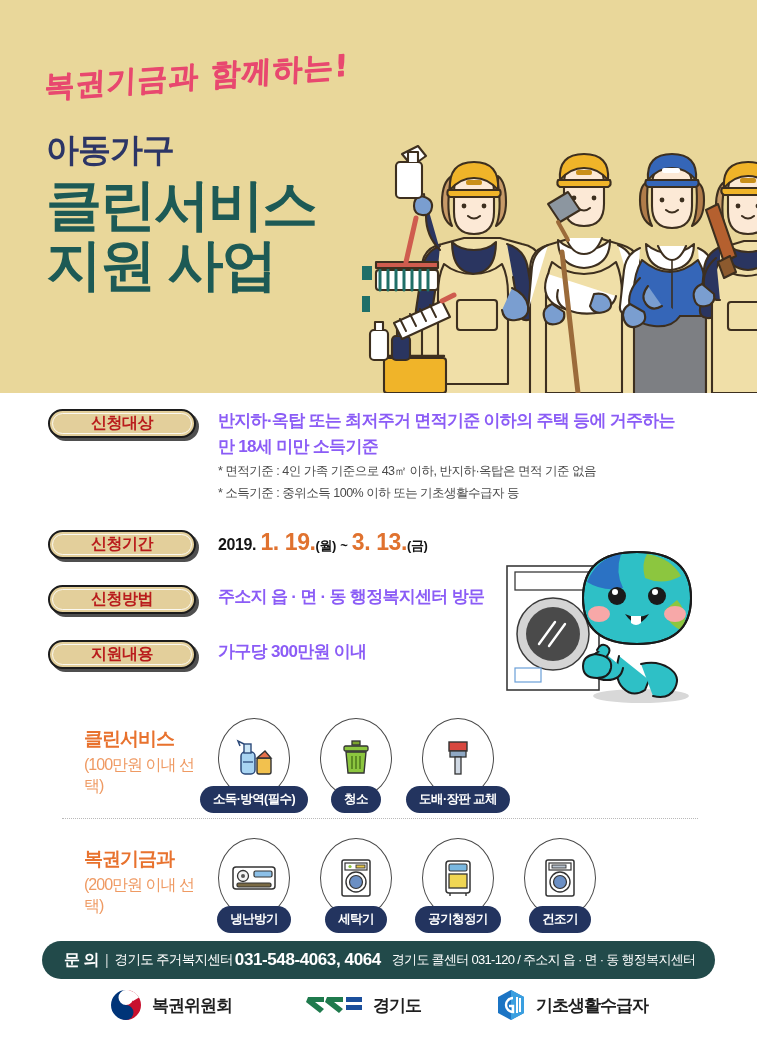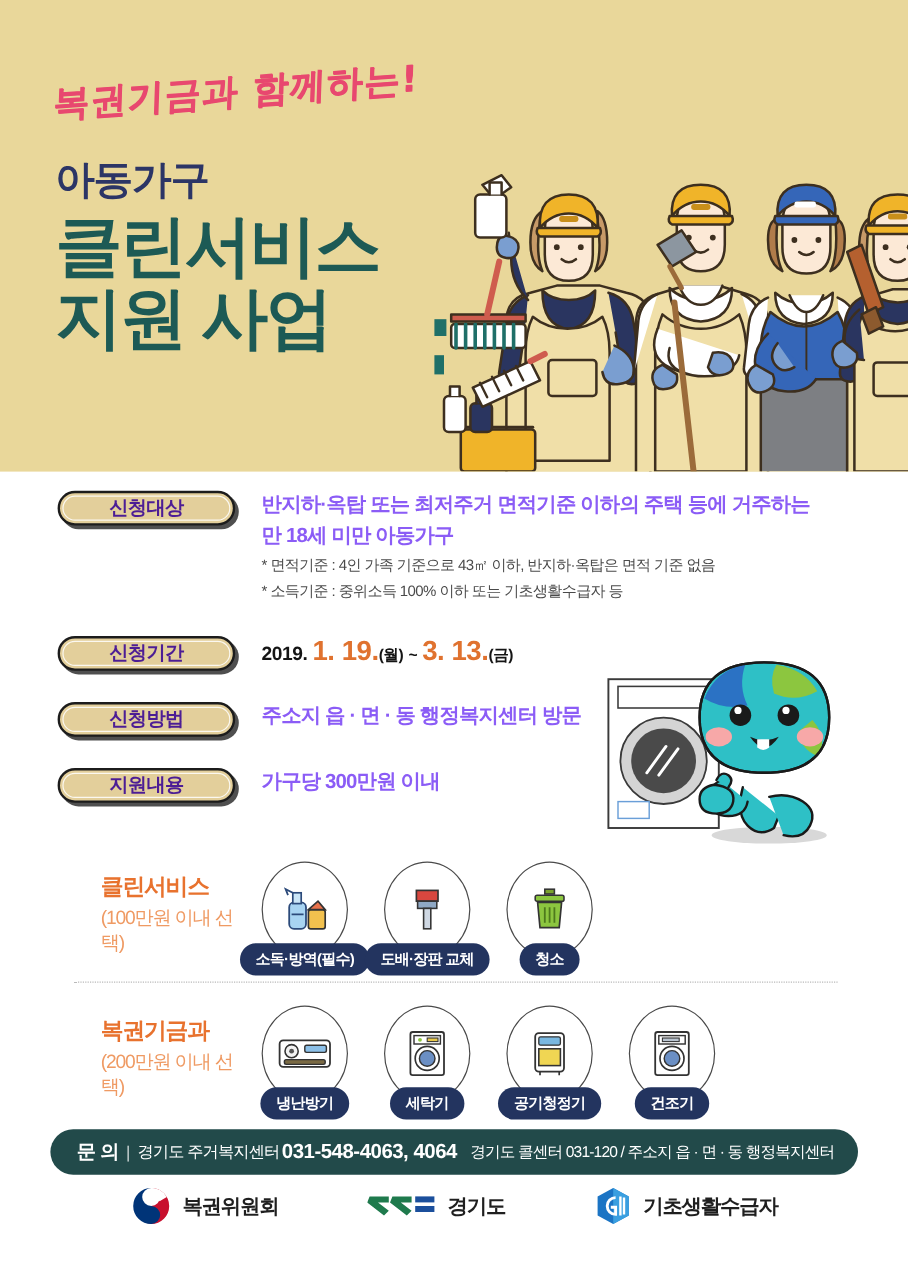--- a/index.html
+++ b/index.html
@@ -45,21 +45,21 @@
   
   .info { position: absolute; left: 0; top: 393px; width: 757px; }
   .row { display: flex; align-items: flex-start; margin-bottom: 3px; padding-left: 48px; }
   .pill {
     position: relative;
     width: 148px; min-height: 29px; flex: 0 0 148px;
     background: #e3cf9b;
     border: 2px solid #1c1c1c;
     border-radius: 16px;
     display: flex; align-items: center; justify-content: center;
-    font-size: 16px; font-weight: 700; color: #4c1d95;
+    font-size: 16px; font-weight: 700; color: #b91c1c;
     letter-spacing: -0.5px;
     box-shadow: 3px 3px 0 rgba(20,20,20,0.75);
     margin-top: 2px;
   }
   .pill::after {
     content: ""; position: absolute; inset: 2px;
     border: 1px solid rgba(255,255,255,0.85);
     border-radius: 13px; pointer-events: none;
   }
   .row-body { padding-left: 22px; padding-top: 1px; }
@@ -266,21 +266,21 @@
 </div>
 
 <div class="info">
 
   <div class="row" style="margin-top:14px;">
     <div class="pill">
       <span>신청대상</span>
     </div>
     <div class="row-body">
       <div class="row-main">반지하·옥탑 또는 최저주거 면적기준 이하의 주택 등에 거주하는</div>
-      <div class="row-main">만 18세 미만 아동가구</div>
+      <div class="row-main">만 18세 미만 소득기준</div>
       <div class="note">* 면적기준 : 4인 가족 기준으로 43㎡ 이하, 반지하·옥탑은 면적 기준 없음</div>
       <div class="note">* 소득기준 : 중위소득 100% 이하 또는 기초생활수급자 등</div>
     </div>
   </div>
 
   <div class="row row-sp1">
     <div class="pill">
       <span>신청기간</span>
     </div>
     <div class="row-body">
@@ -366,39 +366,39 @@
           <rect x="9" y="6" width="7" height="9" fill="#cbe6f7" stroke="#2c4a7a" stroke-width="1.4"></rect>
           <path d="M9 6 l-6-3 l2 5" fill="none" stroke="#2c4a7a" stroke-width="1.5"></path>
           <path d="M8 24 h10" stroke="#2c4a7a" stroke-width="1.3"></path>
         </svg>
       </div>
       <div class="item-label">소독·방역(필수)</div>
     </div>
 
     <div class="item">
       <div class="item-circle">
-        <svg width="30" height="40" viewBox="0 0 30 40">
-          <rect x="6" y="4" width="18" height="9" fill="#d8473f" stroke="#333" stroke-width="1.4"></rect>
-          <rect x="7" y="13" width="16" height="6" fill="#8fa8c4" stroke="#333" stroke-width="1.3"></rect>
-          <rect x="12" y="19" width="6" height="17" fill="#cfd8e3" stroke="#333" stroke-width="1.3"></rect>
-        </svg>
-      </div>
-      <div class="item-label">도배·장판 교체</div>
-    </div>
-
-    <div class="item">
-      <div class="item-circle">
         <svg width="30" height="38" viewBox="0 0 30 38">
           <rect x="11" y="2" width="8" height="4" fill="#7aa32e" stroke="#333" stroke-width="1.3"></rect>
           <rect x="3" y="7" width="24" height="5" rx="1.5" fill="#8cc63f" stroke="#333" stroke-width="1.3"></rect>
           <path d="M5 13 h20 l-2 21 h-16z" fill="#8cc63f" stroke="#333" stroke-width="1.4"></path>
           <path d="M11 17 v13 M15 17 v13 M19 17 v13" stroke="#4e7a1c" stroke-width="1.5"></path>
         </svg>
       </div>
       <div class="item-label">청소</div>
+    </div>
+
+    <div class="item">
+      <div class="item-circle">
+        <svg width="30" height="40" viewBox="0 0 30 40">
+          <rect x="6" y="4" width="18" height="9" fill="#d8473f" stroke="#333" stroke-width="1.4"></rect>
+          <rect x="7" y="13" width="16" height="6" fill="#8fa8c4" stroke="#333" stroke-width="1.3"></rect>
+          <rect x="12" y="19" width="6" height="17" fill="#cfd8e3" stroke="#333" stroke-width="1.3"></rect>
+        </svg>
+      </div>
+      <div class="item-label">도배·장판 교체</div>
     </div>
   </div>
 </div>
 
 <div class="divider"></div>
 
 <div class="svc svc-2">
   <div class="svc-head">
     <div class="svc-title">복권기금과</div>
     <div class="svc-amt">(200만원 이내 선택)</div>

